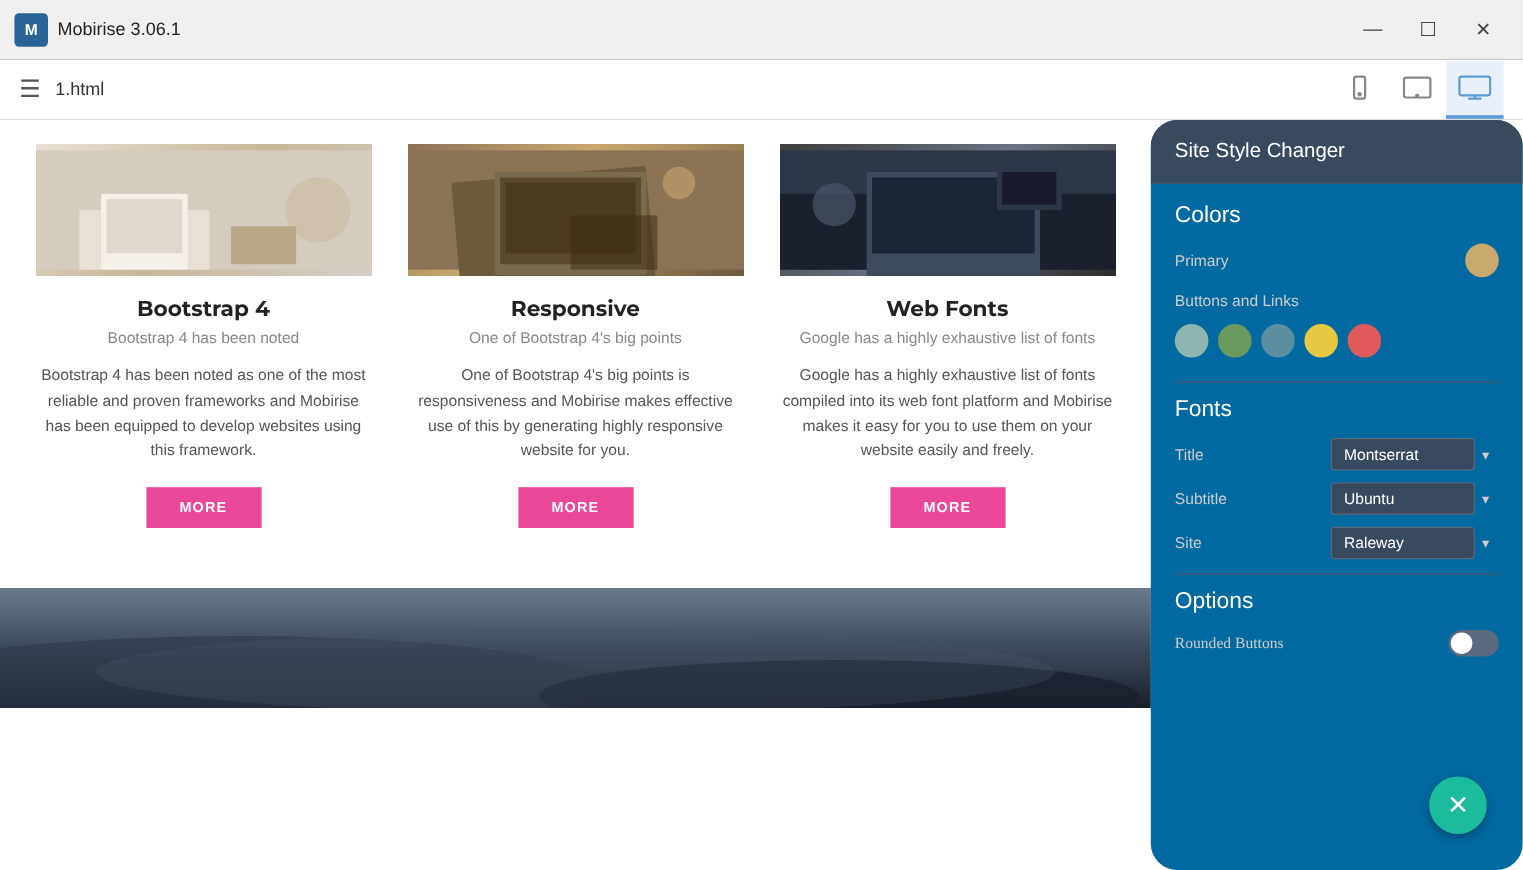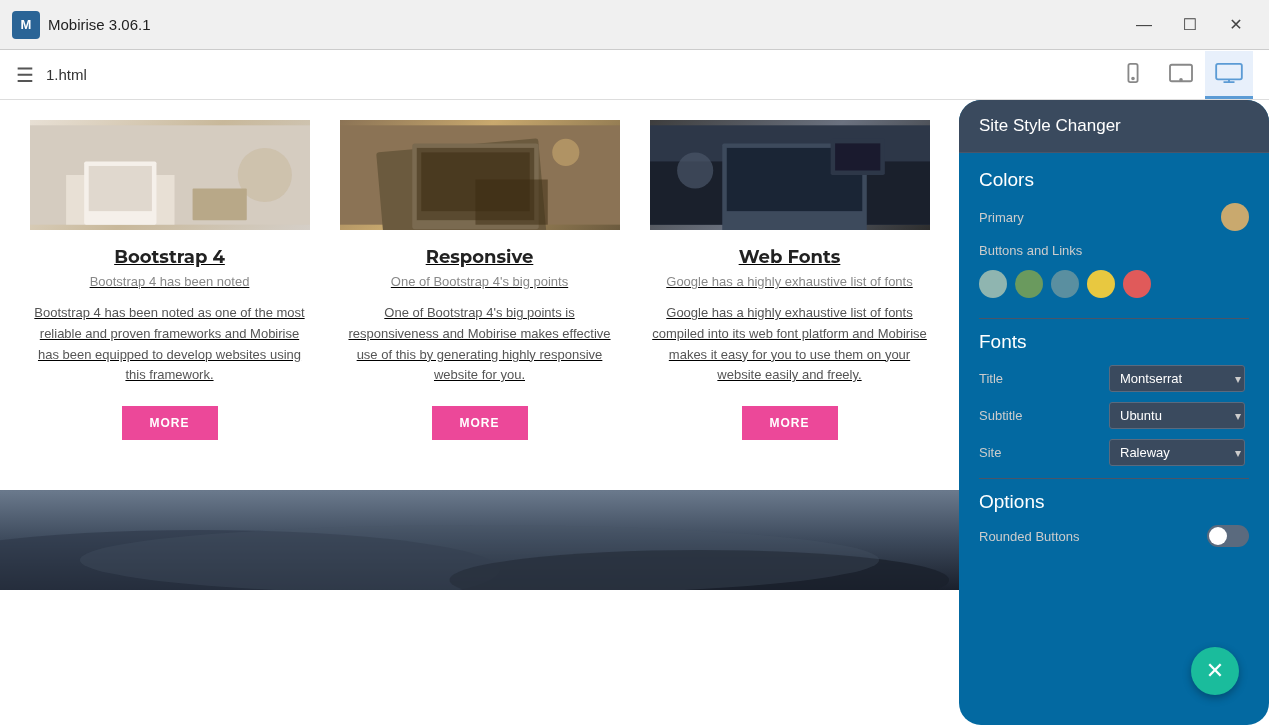--- a/index.html
+++ b/index.html
@@ -33,21 +33,21 @@
     .device-btn.active { border-bottom-color: #5b9bd5; color: #5b9bd5; background: #e8f0fb; }
 
     
     .main-layout { display: flex; height: calc(725px - 100px); }
 
     
     .content-area { flex: 1; overflow: hidden; background: #fff; }
 
     
     .cards-section { background: #fff; padding: 20px 0 30px 0; overflow: hidden; }
-    .cards-row { display: flex; justify-content: center; gap: 0; text-decoration: underline; }
+    .cards-row { display: flex; justify-content: center; gap: 0; }
     .card { width: 310px; padding: 0 15px 20px 15px; text-align: center; }
     .card-image { width: 100%; height: 110px; object-fit: cover; margin-bottom: 16px; overflow: hidden; }
     .card-title { font-size: 18px; font-weight: bold; color: #222; margin-bottom: 6px; font-family: 'Montserrat', 'Segoe UI', sans-serif; }
     .card-subtitle { font-size: 13px; color: #888; margin-bottom: 14px; }
     .card-body { font-size: 13px; color: #555; line-height: 1.6; margin-bottom: 20px; }
     .card-btn {
       display: inline-block; padding: 10px 28px; background: #ec4899; color: #fff;
       font-size: 12px; letter-spacing: 1px; border: none; cursor: pointer; font-weight: 600;
     }
 
@@ -66,29 +66,29 @@
     .color-row { display: flex; align-items: center; justify-content: space-between; margin-bottom: 12px; }
     .color-label { font-size: 13px; color: #ccc; }
     .color-circle { width: 28px; height: 28px; border-radius: 50%; }
     .color-swatches { display: flex; gap: 8px; margin-bottom: 20px; }
     .swatch { width: 28px; height: 28px; border-radius: 50%; cursor: pointer; }
     .divider { border: none; border-top: 1px solid #4a5568; margin: 12px 0; }
     .font-row { display: flex; align-items: center; justify-content: space-between; margin-bottom: 10px; }
     .font-label { font-size: 13px; color: #ccc; }
     .font-select {
       background: #3a4a5e; border: 1px solid #5a6a7e; color: #fff; padding: 5px 28px 5px 10px;
-      font-size: 13px; border-radius: 3px; appearance: none; cursor: pointer; width: 136px;
+      font-size: 13px; border-radius: 3px; appearance: none; cursor: pointer; width: 120px;
       position: relative;
     }
     .font-select-wrapper { position: relative; width: 140px; }
     .font-select-wrapper::after {
       content: '▾'; position: absolute; right: 8px; top: 50%; transform: translateY(-50%);
       color: #ccc; pointer-events: none; font-size: 12px;
     }
-    .option-row { display: flex; align-items: center; justify-content: space-between; margin-bottom: 14px; }
+    .option-row { display: flex; align-items: center; justify-content: space-between; margin-bottom: 14px; font-family: Liberation Serif, serif; }
     .option-label { font-size: 13px; color: #ccc; }
 
     
     .toggle-wrap { display: flex; align-items: center; }
     .toggle {
       width: 42px; height: 22px; border-radius: 11px; position: relative; cursor: pointer;
     }
     .toggle.off { background: #5a6a7e; }
     .toggle.on { background: #1abc9c; }
     .toggle-knob {

